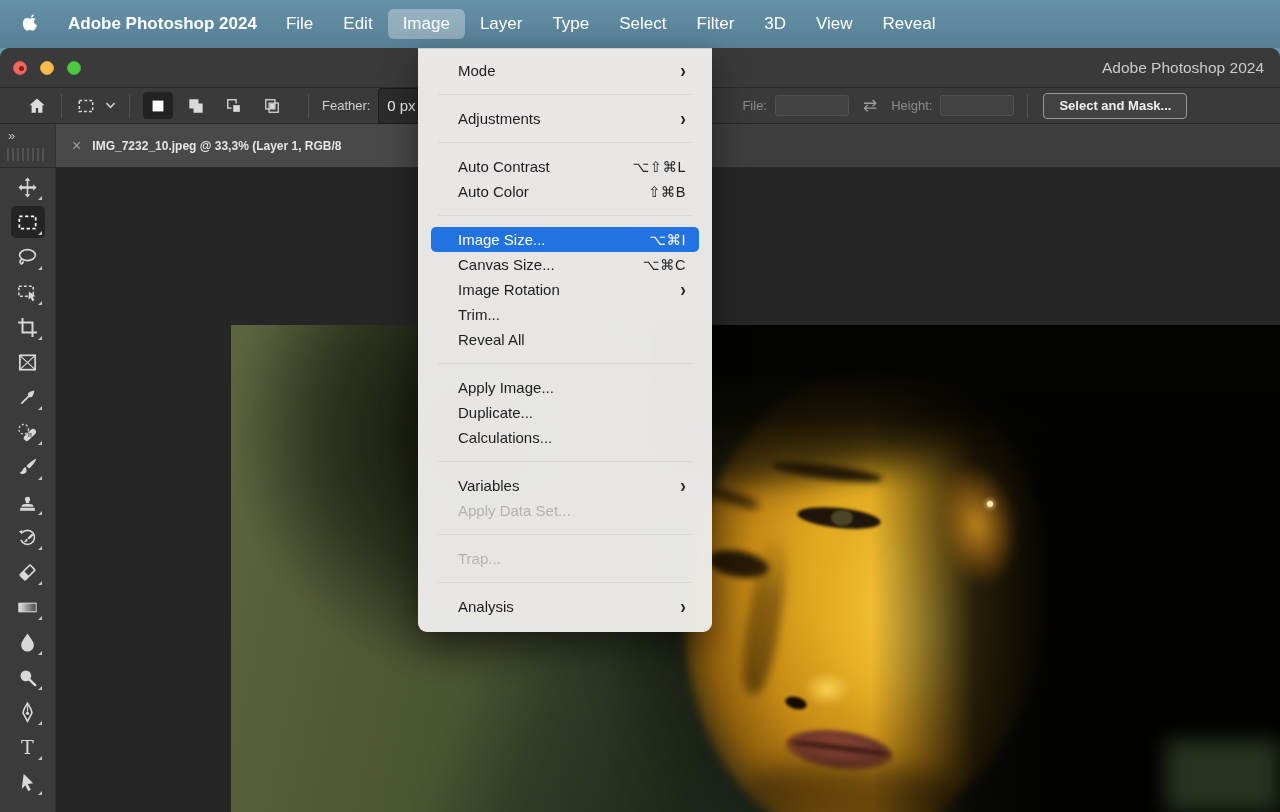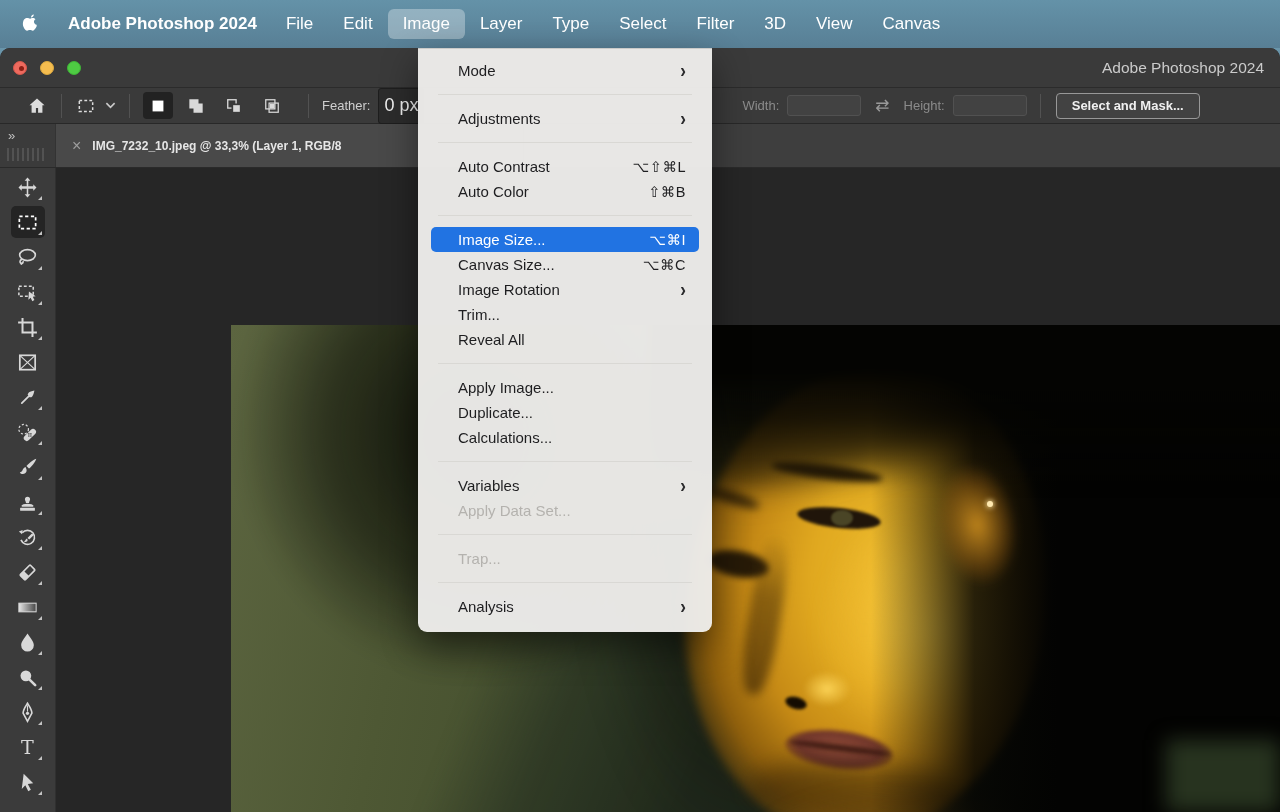--- a/index.html
+++ b/index.html
@@ -35,21 +35,21 @@
   .ob-sep { width:1px; height:24px; background:#525252; margin:0 13px; }
   .ob-icon { width:22px; height:22px; display:flex; align-items:center; justify-content:center; color:#dcdcdc; }
   .ob-icon svg { width:20px; height:20px; }
   .ob-chevron { width:11px; height:9px; margin-left:8px; color:#c9c9c9; }
   .sel-mode { width:30px; height:27px; display:flex; align-items:center; justify-content:center; margin-right:8px; color:#d9d9d9; border-radius:4px; }
   .sel-mode svg { width:20px; height:20px; }
   .sel-mode.active { background:#222; color:#fff; }
   .ob-label { color:#cfcfcf; margin-right:8px; }
   .ob-label.dim { color:#8b8b8b; }
   .feather-input { width:46px; height:36px; background:#2c2c2c; border:1px solid #1e1e1e; border-radius:3px;
-    color:#efefef; font-size:18px; text-align:center; font-family:"Liberation Sans",sans-serif; }
+    color:#efefef; font-size:15px; text-align:center; font-family:"Liberation Sans",sans-serif; }
   .wh-input { width:74px; height:21px; background:#424242; border:1px solid #515151; border-radius:3px;
     color:#ccc; font-size:12.5px; padding:0 6px; font-family:"Liberation Sans",sans-serif; }
   .swap { font-size:17px; color:#9a9a9a; margin:0 14px; }
   .snm-btn { height:26px; padding:0 15px; margin-left:2px; background:#424242; border:1px solid #989898;
     border-radius:4px; color:#f0f0f0; font-size:13px; font-weight:700; display:flex; align-items:center; }
 
   
   .tabrow { position:relative; height:44px; display:flex; background:#3c3c3c; border-bottom:1px solid #2a2a2a; }
   .panel-cell { width:56px; background:#3b3b3b; border-right:1px solid #333; padding-top:4px; }
   .collapse { color:#c2c2c2; font-size:13px; padding-left:8px; letter-spacing:1px; }
@@ -141,21 +141,21 @@
     <span class="mb-app">Adobe Photoshop 2024</span>
     <span class="mb-item">File</span>
     <span class="mb-item">Edit</span>
     <span class="mb-item active">Image</span>
     <span class="mb-item">Layer</span>
     <span class="mb-item">Type</span>
     <span class="mb-item">Select</span>
     <span class="mb-item">Filter</span>
     <span class="mb-item">3D</span>
     <span class="mb-item">View</span>
-    <span class="mb-item">Canvas</span>
+    <span class="mb-item">Reveal</span>
   </div>
 
   <div class="window">
 
     <div class="titlebar">
       <div class="light red">
           <span class="dot"></span>
         </div>
       <div class="light yellow"></div>
       <div class="light green"></div>
@@ -198,21 +198,21 @@
         <svg viewBox="0 0 24 24">
             <rect x="4.5" y="4.5" width="11" height="11" fill="none" stroke="currentColor" stroke-width="1.5"></rect>
             <rect x="8.5" y="8.5" width="11" height="11" fill="none" stroke="currentColor" stroke-width="1.5"></rect>
             <rect x="9.5" y="9.5" width="5.5" height="5.5" fill="currentColor"></rect>
           </svg>
       </div>
       <div class="ob-sep"></div>
       <span class="ob-label">Feather:</span>
       <input class="feather-input" value="0 px" style="">
       <div style="width:318px"></div>
-      <span class="ob-label dim">Width:</span>
+      <span class="ob-label dim">File:</span>
       <input class="wh-input" value="" style="">
       <span class="swap">⇄</span>
       <span class="ob-label dim">Height:</span>
       <input class="wh-input" value="" style="">
       <div class="ob-sep"></div>
       <div class="snm-btn">Select and Mask...</div>
     </div>
 
     <div class="tabrow">
       <div class="panel-cell">

